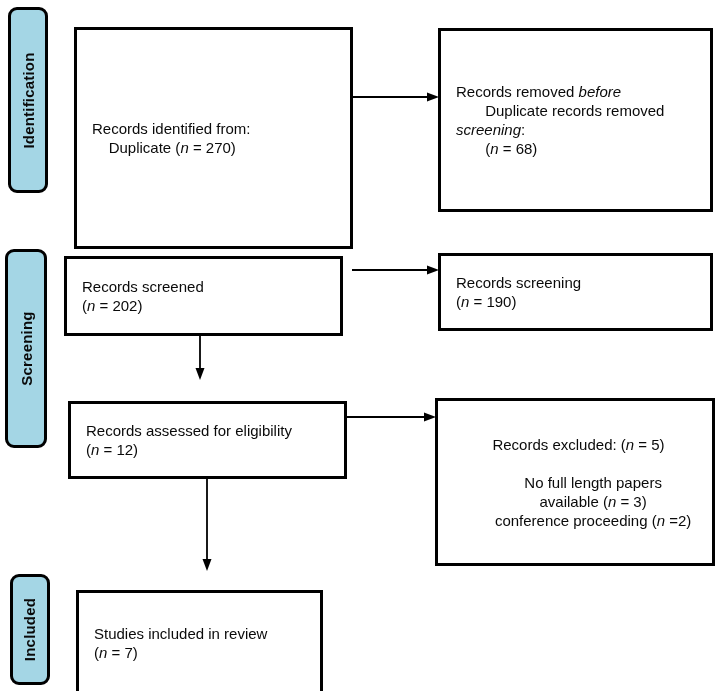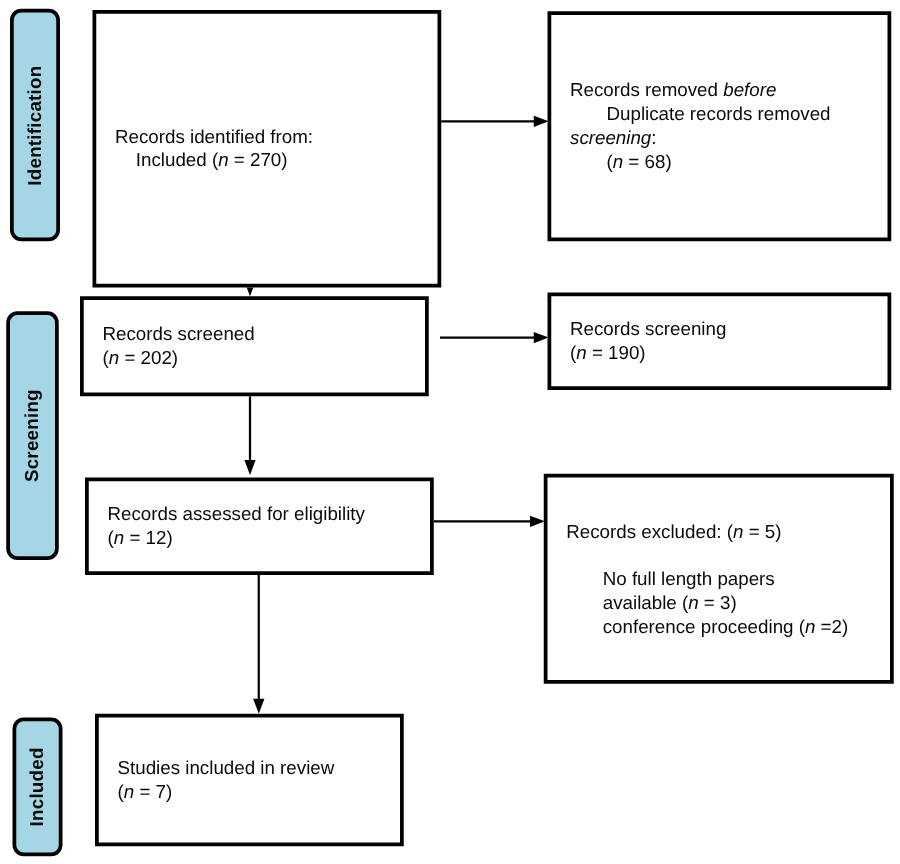--- a/index.html
+++ b/index.html
@@ -26,20 +26,21 @@
     position: absolute;
     box-sizing: border-box;
     background: #ffffff;
     border: 3.5px solid #000000;
     display: flex;
     flex-direction: column;
     justify-content: center;
     padding: 4px 8px 4px 15px;
     font-size: 15px;
     line-height: 19px;
+    margin-top: 19px;
   }
   .flow-box .line {
     white-space: pre-wrap;
   }
   .stage {
     position: absolute;
     box-sizing: border-box;
     border: 3.5px solid #000000;
     border-radius: 9px;
     display: flex;
@@ -92,21 +93,21 @@
   <div class="stage" style="left: 5px; top: 249px; width: 42px; height: 199px; background: rgb(164, 214, 229);">
     <span class="stage-text">Screening</span>
   </div>
   <div class="stage" style="left: 10px; top: 574px; width: 40px; height: 111px; background: rgb(164, 214, 229);">
     <span class="stage-text">Included</span>
   </div>
 
   <div class="flow-box" style="left:74px; top:8px; width:279px; height:222px;">
     <div class="box-text">
         <div class="line"><span>Records identified from:</span></div>
-        <div class="line"><span>    Included (</span><i>n</i><span> = 270)</span></div>
+        <div class="line"><span>    Duplicate (</span><i>n</i><span> = 270)</span></div>
       </div>
   </div>
 
   <div class="flow-box" style="left:438px; top:9px; width:275px; height:184px;">
     <div class="box-text">
         <div class="line"><span>Records removed </span><i>before</i></div>
         <div class="line"><span>       Duplicate records removed</span></div>
         <div class="line"><i>screening</i><span>:</span></div>
         <div class="line"><span>       (</span><i>n</i><span> = 68)</span></div>
       </div>
@@ -126,21 +127,21 @@
       </div>
   </div>
 
   <div class="flow-box" style="left:68px; top:382px; width:279px; height:78px;">
     <div class="box-text">
         <div class="line"><span>Records assessed for eligibility</span></div>
         <div class="line"><span>(</span><i>n</i><span> = 12)</span></div>
       </div>
   </div>
 
-  <div class="flow-box" style="left:435px; top:379px; width:280px; height:168px;">
+  <div class="flow-box" style="left:435px; top:379px; width:280px; height:168px;text-align:center;">
     <div class="box-text">
         <div class="line"><span>Records excluded: (</span><i>n</i><span> = 5)</span></div>
         <div class="line">&nbsp;</div>
         <div class="line"><span>       No full length papers</span></div>
         <div class="line"><span>       available (</span><i>n</i><span> = 3)</span></div>
         <div class="line"><span>       conference proceeding (</span><i>n</i><span> =2)</span></div>
       </div>
   </div>
 
   <div class="flow-box" style="left:76px; top:571px; width:247px; height:106px;justify-content:center;">

